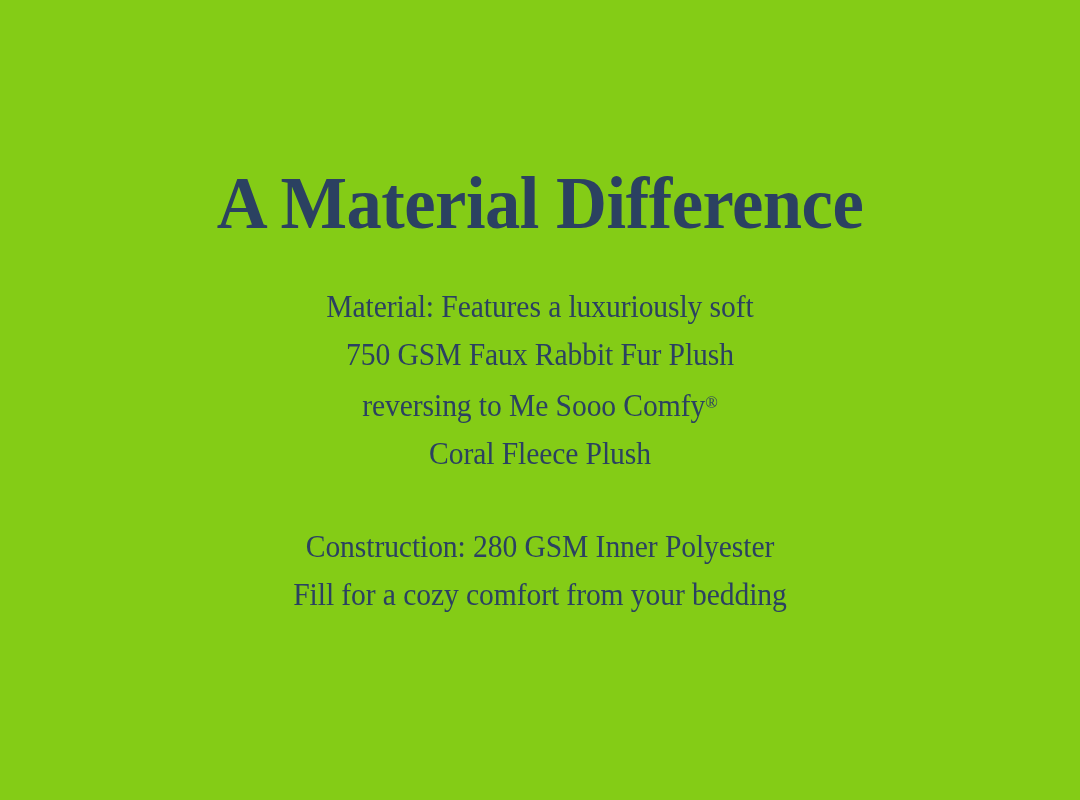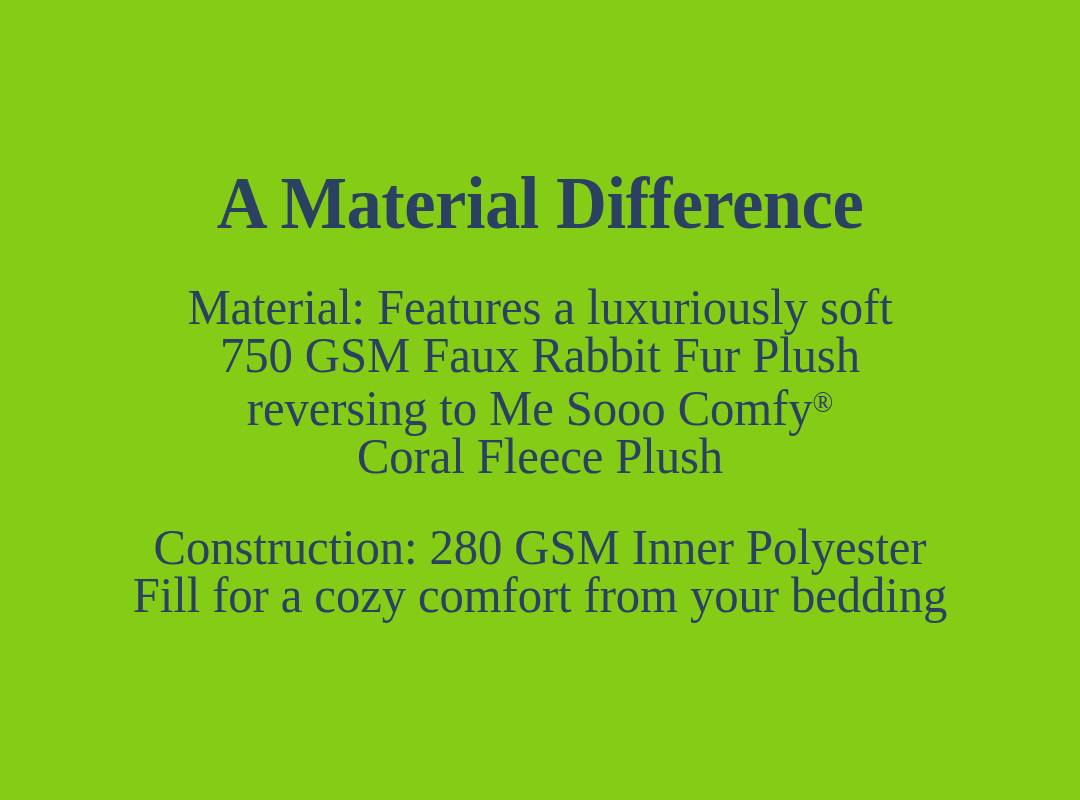--- a/index.html
+++ b/index.html
@@ -46,21 +46,21 @@
 
   
   .body-block {
     position: absolute;
     left: 0;
     width: 1080px;
     text-align: center;
     color: #2b4161;
     font-family: "Liberation Serif", "DejaVu Serif", serif;
     font-weight: 400;
-    font-size: 51px;
+    font-size: 31px;
     line-height: 48px;
     letter-spacing: -0.1px;
   }
 
   .body-block.para-1 { top: 283px; }
   .body-block.para-2 { top: 523px; }
 
   .body-line {
     display: block;
     white-space: nowrap;

